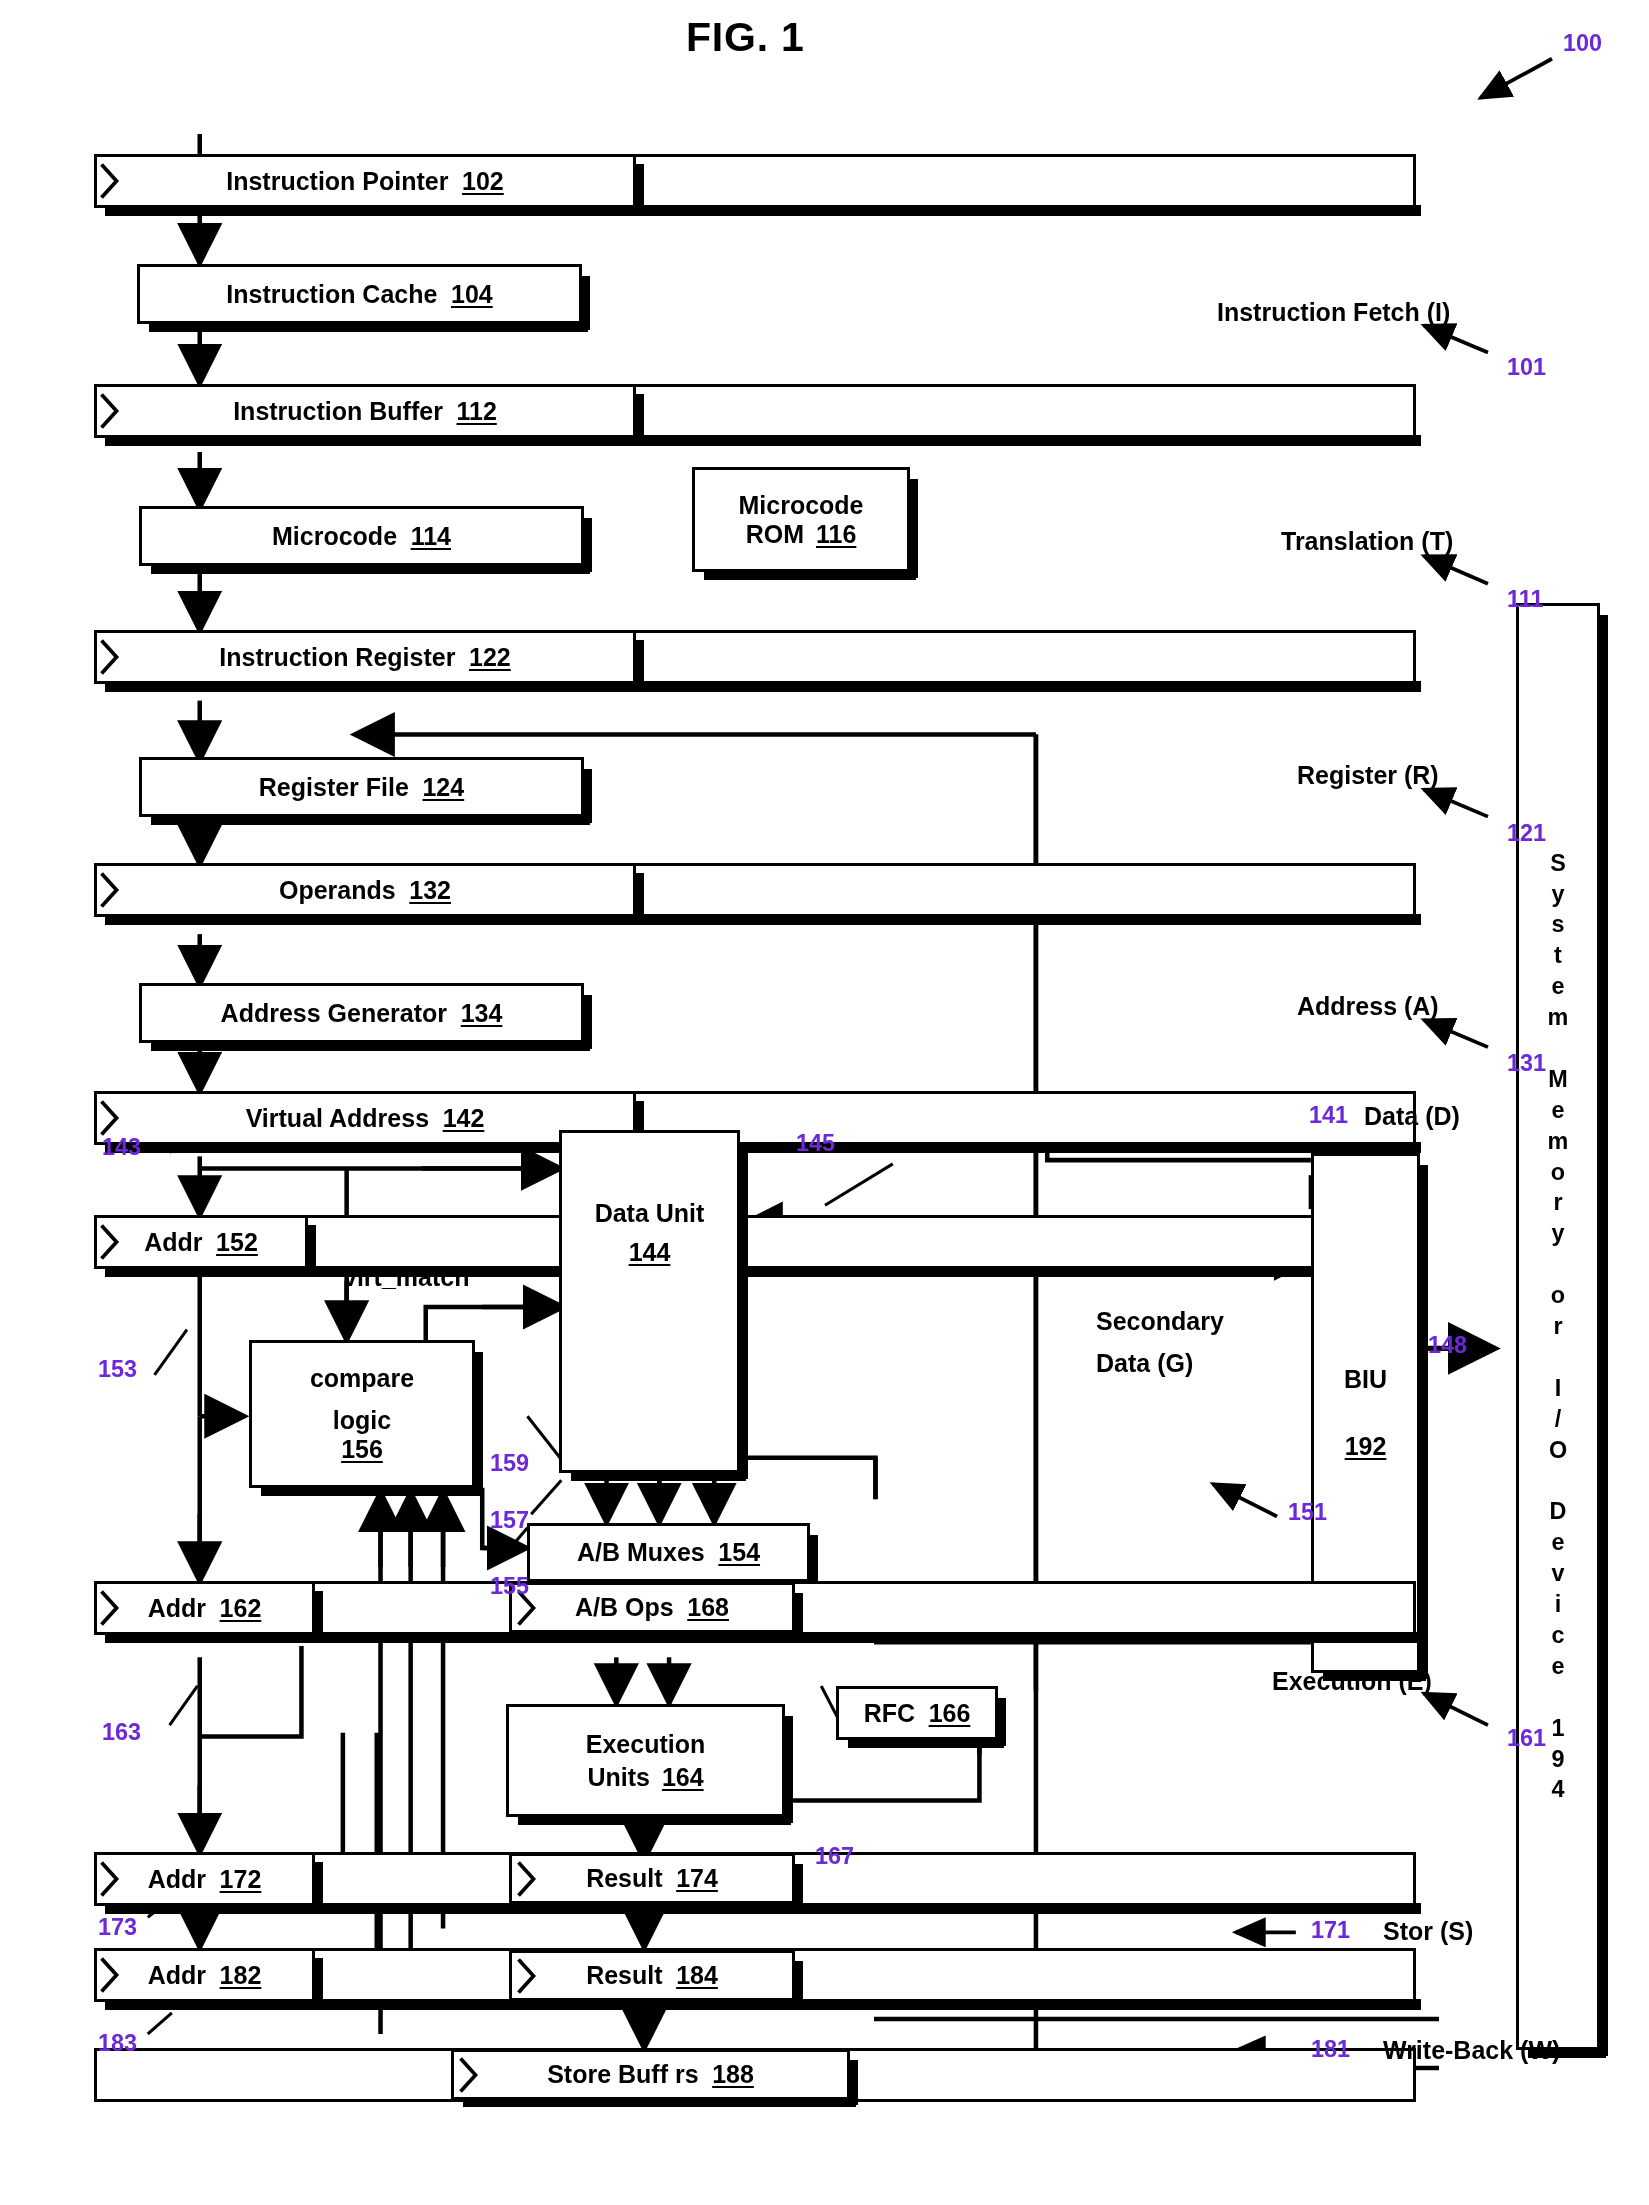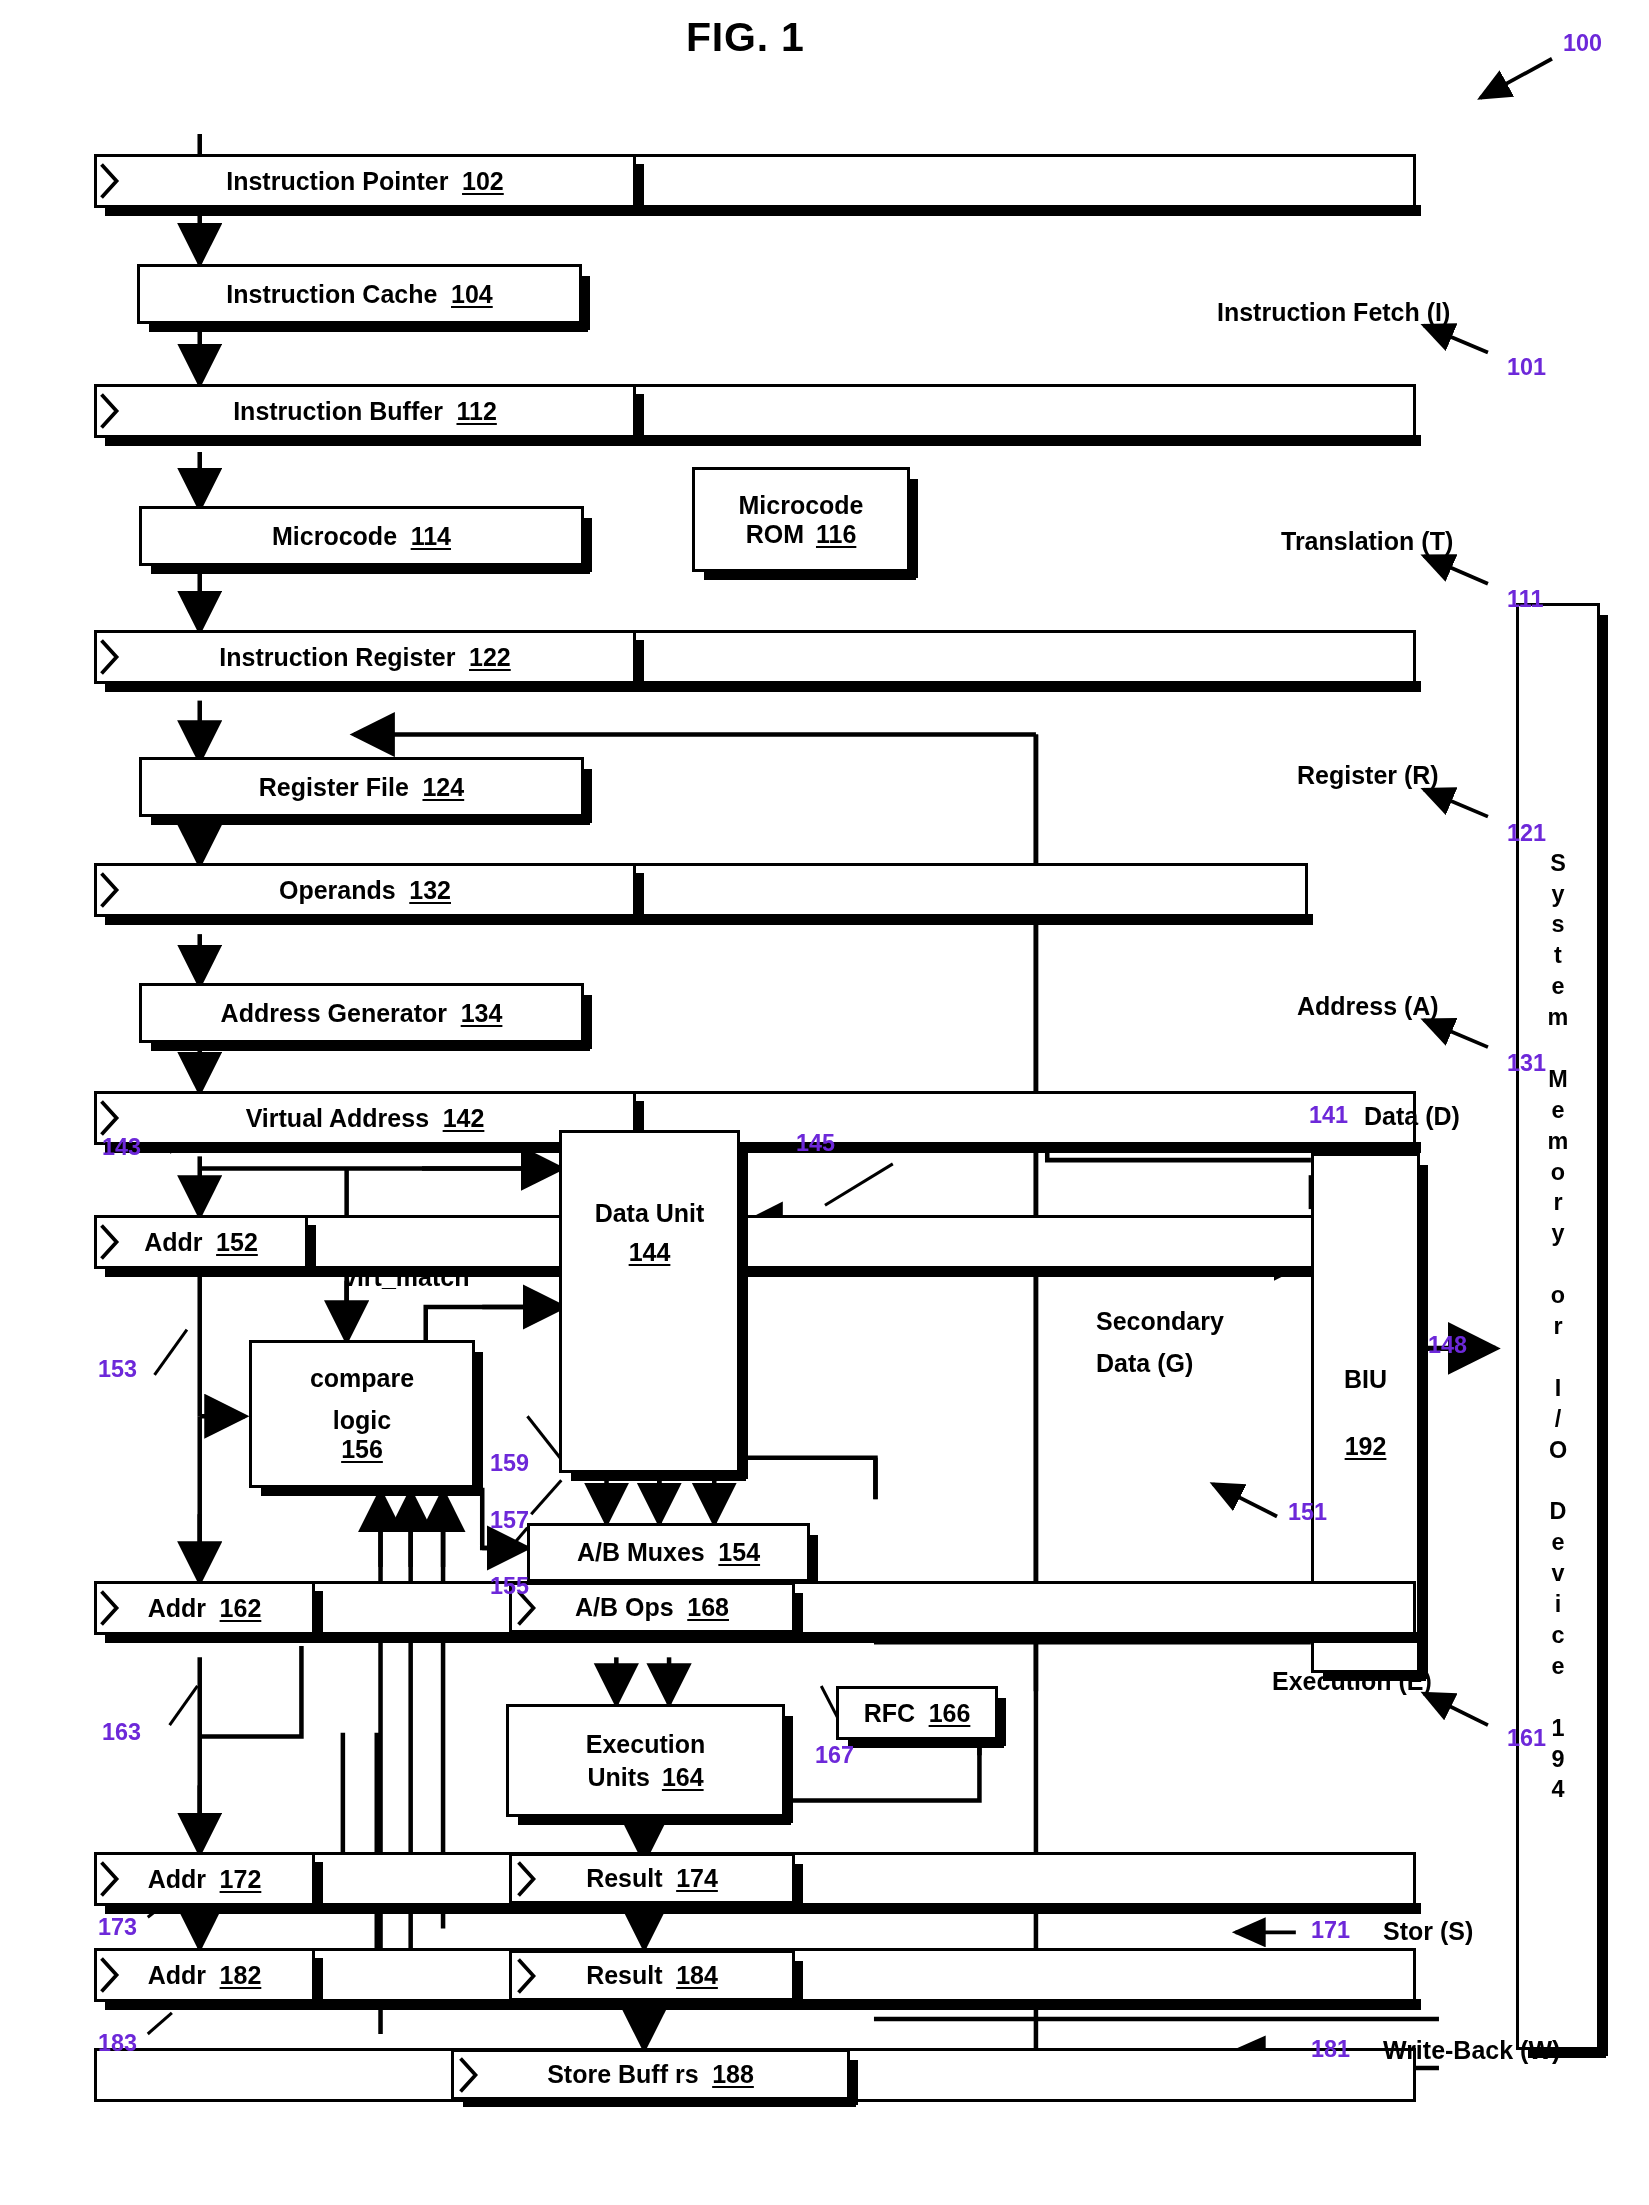--- a/index.html
+++ b/index.html
@@ -289,21 +289,21 @@
       <span class="u">122</span>
     </div>
   </div>
 
   <div class="pbox" style="left:139px;top:757px;width:445px;height:60px;">
     <span>Register File</span>
     <span style="width:13.6px"></span>
     <span class="u">124</span>
   </div>
 
-  <div class="abs stagebar" style="left:94px;top:863px;width:1214px;height:54px;">
+  <div class="abs stagebar" style="left:94px;top:863px;width:1322px;height:54px;">
     <div class="plate" style="width:539px;">
       <span class="chev">
         <svg width="19.6" height="36" viewBox="0 0 26 48">
             <path d="M2,2 L22,24 L2,46" fill="none" stroke="#000" stroke-width="5"></path>
           </svg>
       </span>
       <span>Operands</span>
       <span style="width:13.6px"></span>
       <span class="u">132</span>
     </div>
@@ -532,20 +532,20 @@
   <div class="lbl" style="left:1383px;top:2036px;">Write-Back (W)</div>
 
   <div class="num" style="left:102px;top:1134px;">143</div>
   <div class="num" style="left:796px;top:1130px;">145</div>
   <div class="num" style="left:1428px;top:1332px;">148</div>
   <div class="num" style="left:98px;top:1356px;">153</div>
   <div class="num" style="left:490px;top:1573px;">155</div>
   <div class="num" style="left:490px;top:1507px;">157</div>
   <div class="num" style="left:490px;top:1450px;">159</div>
   <div class="num" style="left:102px;top:1719px;">163</div>
-  <div class="num" style="left:815px;top:1742px;">167</div>
+  <div class="num" style="left:815px;top:1843px;">167</div>
   <div class="num" style="left:98px;top:1914px;">173</div>
   <div class="num" style="left:98px;top:2030px;">183</div>
 
   <div class="lbl" style="left:343px;top:1263px;">virt_match</div>
 
 </div>
 
 
 </body></html>

